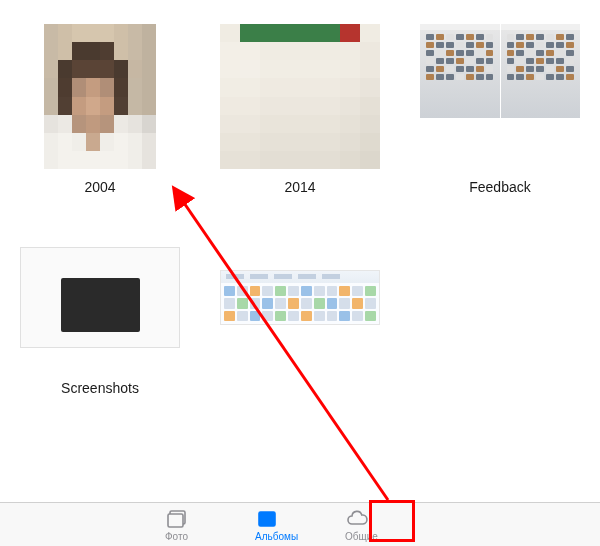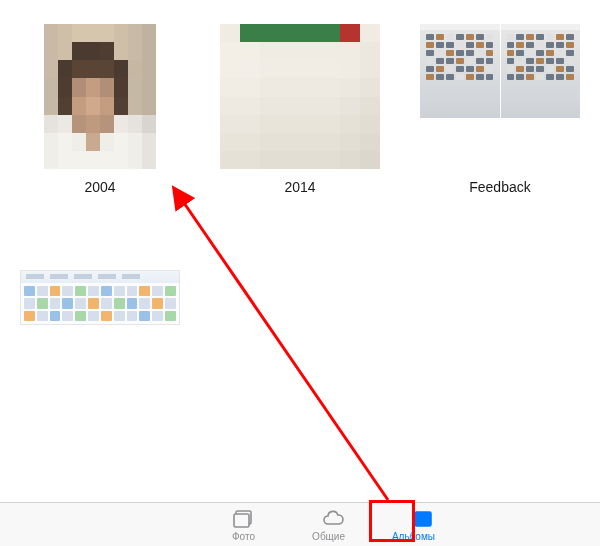--- a/index.html
+++ b/index.html
@@ -144,21 +144,21 @@
       border-top: 1px solid #d0d0d0;
       background: #f8f8f8;
       display: flex;
       justify-content: center;
       align-items: stretch;
     }
     .tab {
       width: 90px;
       display: flex;
       flex-direction: column;
-      align-items: flex-end;
+      align-items: flex-start;
       justify-content: center;
       gap: 1px;
       cursor: pointer;
     }
     .tab-label { font-size: 10px; color: #8e8e93; }
     .tab.active .tab-label { color: #007aff; }
     .tab svg { width: 24px; height: 22px; }
     .tab .ico { stroke: #8e8e93; fill: none; stroke-width: 1.6; }
     .tab.active .ico { stroke: #007aff; fill: #007aff; }
     
@@ -423,20 +423,30 @@
               <div class="desk-icon b"></div>
         </div>
           </div>
       </div>
     </div>
     <div class="album-label-row">
       <span>Feedback</span>
     </div>
   </div>
 
+  <div class="album">
+    <div class="thumb">
+      <div class="screenshot-thumb">
+        <div class="kb"></div>
+      </div>
+    </div>
+    <div class="album-label-row">
+      <span>Screenshots</span>
+    </div>
+  </div>
 
   <div class="album">
     <div class="thumb">
       <div class="ribbon-thumb">
         <div class="ribbon-top">
             <div class="rtab"></div>
             <div class="rtab"></div>
             <div class="rtab"></div>
             <div class="rtab"></div>
             <div class="rtab"></div>
@@ -486,31 +496,31 @@
 </div>
 
 <div class="tabbar">
   <div class="tab">
     <svg viewBox="0 0 24 22">
       <rect class="ico" x="5" y="3" width="15" height="13" rx="1.5"></rect>
       <rect class="ico" x="3" y="6" width="15" height="13" rx="1.5" style="fill:#f8f8f8"></rect>
     </svg>
     <span class="tab-label">Фото</span>
   </div>
+  <div class="tab active">
+    <svg viewBox="0 0 24 22">
+      <rect class="ico" x="4" y="4" width="16" height="14" rx="1.5"></rect>
+    </svg>
+    <span class="tab-label">Альбомы</span>
+  </div>
   <div class="tab">
     <svg viewBox="0 0 24 22">
       <path class="ico" d="M7 16 a4 4 0 0 1 0 -8 a5 5 0 0 1 9.8 -1 A4 4 0 0 1 18 16 Z"></path>
     </svg>
     <span class="tab-label">Общие</span>
-  </div>
-  <div class="tab active">
-    <svg viewBox="0 0 24 22">
-      <rect class="ico" x="4" y="4" width="16" height="14" rx="1.5"></rect>
-    </svg>
-    <span class="tab-label">Альбомы</span>
   </div>
 </div>
 
 <div class="red-box" style="left:369px; top:500px; width:46px; height:42px;"></div>
 
 <svg class="arrow-svg">
   <defs>
     <marker id="ah" markerWidth="8" markerHeight="8" refX="2" refY="4" orient="auto">
       <path d="M0,0 L8,4 L0,8 Z" fill="#ff0000"></path>
     </marker>

